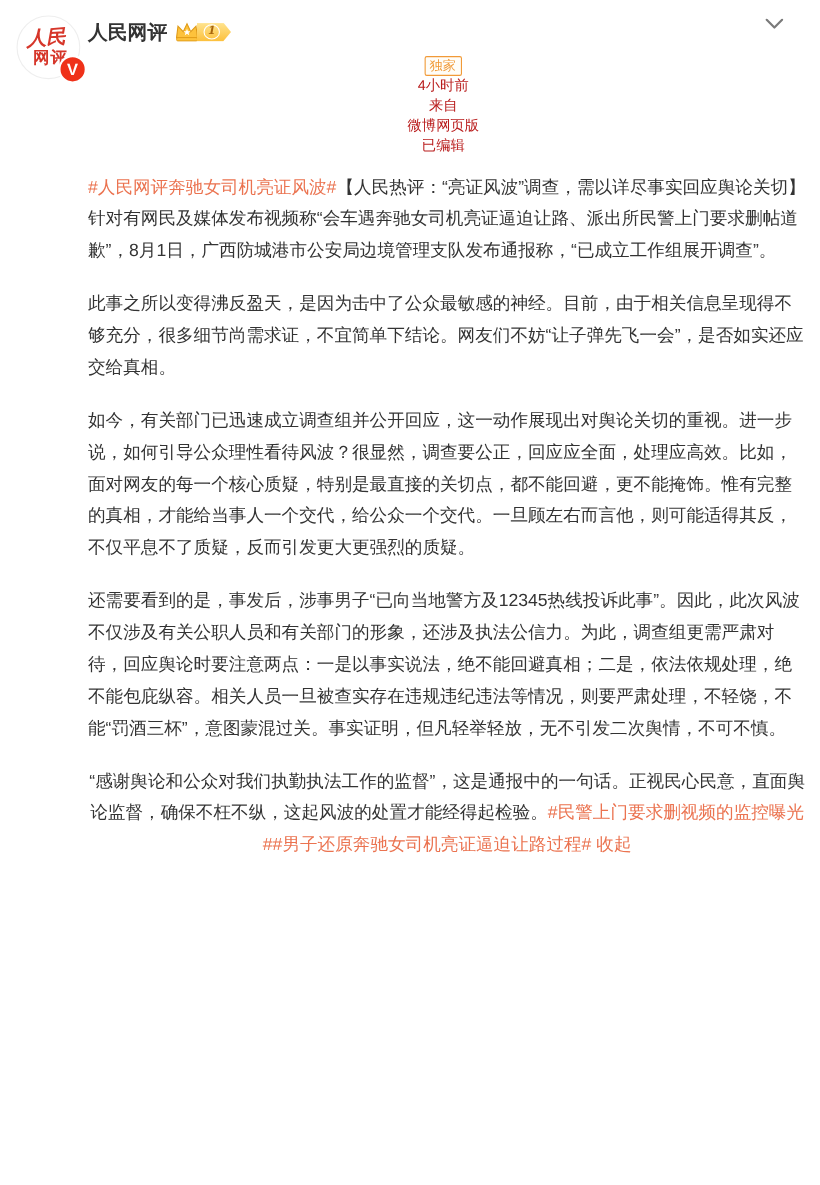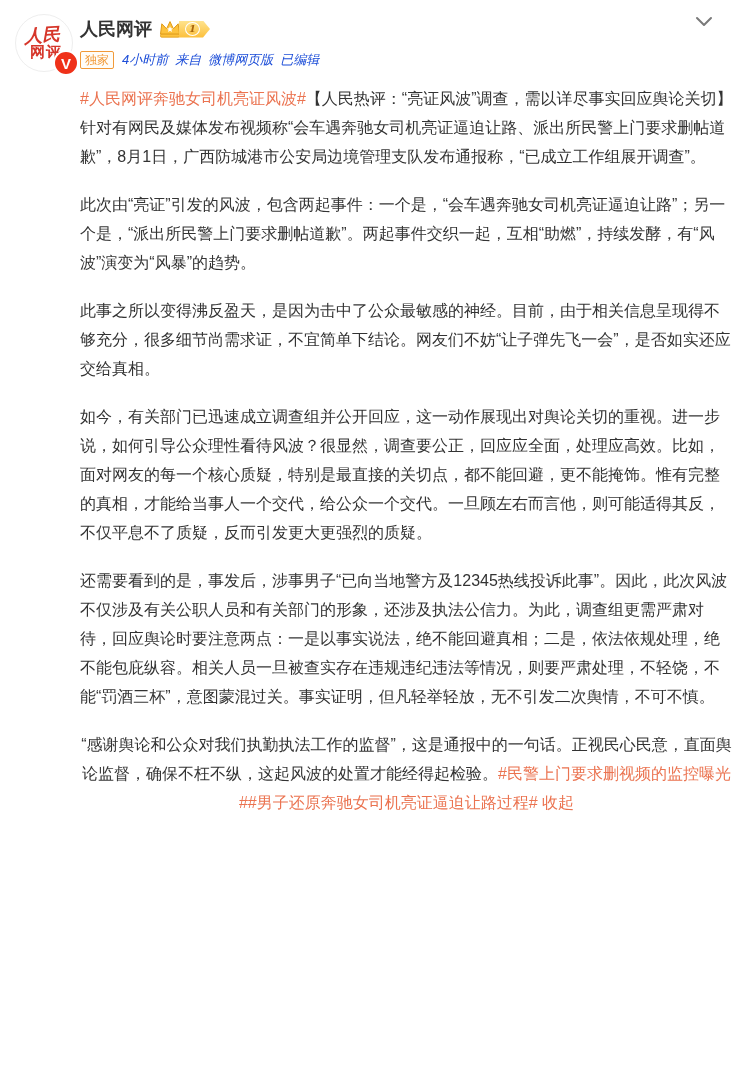--- a/index.html
+++ b/index.html
@@ -44,27 +44,27 @@
     height: 17px; padding: 0 10px 0 6px; margin-left: -3px;
     background: linear-gradient(#ffe38d, #fcbf3a);
     clip-path: polygon(0 0, calc(100% - 7px) 0, 100% 50%, calc(100% - 7px) 100%, 0 100%);
   }
   .vip-level {
     display: inline-block; min-width: 15px; text-align: center;
     border: 1px solid #fff; border-radius: 50%;
     font-family: "DejaVu Serif", serif; font-style: italic;
     font-size: 10px; line-height: 12px; color: #a8650c; font-weight: 700;
   }
-  .meta-row { display: flex; align-items: center; margin-top: 9px; font-size: 13px; color: #9a9a9a; }
+  .meta-row { display: flex; align-items: center; margin-top: 9px; font-size: 13px; color: #9a9a9a; flex-direction: column; }
   .exclusive-badge {
     display: inline-block; border: 1px solid #f19a38; color: #f19a38;
     background: #fffdf8; border-radius: 2px;
     font-size: 12px; line-height: 16px; padding: 0 4px; margin-right: 8px;
   }
-  .meta-item { margin-right: 7px; color: #1d4ed8; text-decoration: none; font-style: italic; }
+  .meta-item { margin-right: 7px; color: #b91c1c; text-decoration: none; }
   .meta-link { cursor: pointer; }
   .chevron { position: absolute; right: 32px; top: 16px; cursor: pointer; line-height: 0; }
 
   
   .post-content { margin-top: 15px; font-size: 16px; line-height: 29px; color: #333; }
   .post-content p { margin: 0 0 19px 0; }
   .post-content p:last-child { margin-bottom: 0; text-align: center; }
   .hashtag, .collapse-link { color: #eb7350; cursor: pointer; }
 </style>
 </head>
@@ -109,23 +109,20 @@
     <svg width="18" height="12" viewBox="0 0 18 12">
       <polyline points="2,2 9,9 16,2" fill="none" stroke="#7a7a7a" stroke-width="2" stroke-linecap="round" stroke-linejoin="round"></polyline>
     </svg>
   </span>
 
   <div class="post-content">
     <p>
       <span class="hashtag">#人民网评奔驰女司机亮证风波#</span><span>【人民热评：“亮证风波”调查，需以详尽事实回应舆论关切】针对有网民及媒体发布视频称“会车遇奔驰女司机亮证逼迫让路、派出所民警上门要求删帖道歉”，8月1日，广西防城港市公安局边境管理支队发布通报称，“已成立工作组展开调查”。</span>
     </p>
     <p>
-      <span>此次由“亮证”引发的风波，包含两起事件：一个是，“会车遇奔驰女司机亮证逼迫让路”；另一个是，“派出所民警上门要求删帖道歉”。两起事件交织一起，互相“助燃”，持续发酵，有“风波”演变为“风暴”的趋势。</span>
-    </p>
-    <p>
       <span>此事之所以变得沸反盈天，是因为击中了公众最敏感的神经。目前，由于相关信息呈现得不够充分，很多细节尚需求证，不宜简单下结论。网友们不妨“让子弹先飞一会”，是否如实还应交给真相。</span>
     </p>
     <p>
       <span>如今，有关部门已迅速成立调查组并公开回应，这一动作展现出对舆论关切的重视。进一步说，如何引导公众理性看待风波？很显然，调查要公正，回应应全面，处理应高效。比如，面对网友的每一个核心质疑，特别是最直接的关切点，都不能回避，更不能掩饰。惟有完整的真相，才能给当事人一个交代，给公众一个交代。一旦顾左右而言他，则可能适得其反，不仅平息不了质疑，反而引发更大更强烈的质疑。</span>
     </p>
     <p>
       <span>还需要看到的是，事发后，涉事男子“已向当地警方及12345热线投诉此事”。因此，此次风波不仅涉及有关公职人员和有关部门的形象，还涉及执法公信力。为此，调查组更需严肃对待，回应舆论时要注意两点：一是以事实说法，绝不能回避真相；二是，依法依规处理，绝不能包庇纵容。相关人员一旦被查实存在违规违纪违法等情况，则要严肃处理，不轻饶，不能“罚酒三杯”，意图蒙混过关。事实证明，但凡轻举轻放，无不引发二次舆情，不可不慎。</span>
     </p>
     <p>
       <span>“感谢舆论和公众对我们执勤执法工作的监督”，这是通报中的一句话。正视民心民意，直面舆论监督，确保不枉不纵，这起风波的处置才能经得起检验。</span><span class="hashtag">#民警上门要求删视频的监控曝光#</span><span class="hashtag">#男子还原奔驰女司机亮证逼迫让路过程#</span><span class="collapse-link"> 收起</span>

